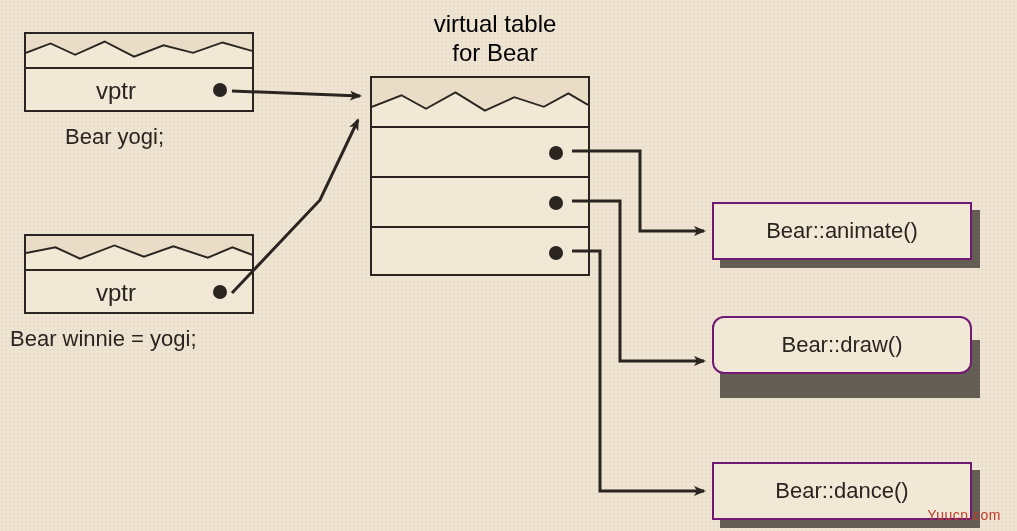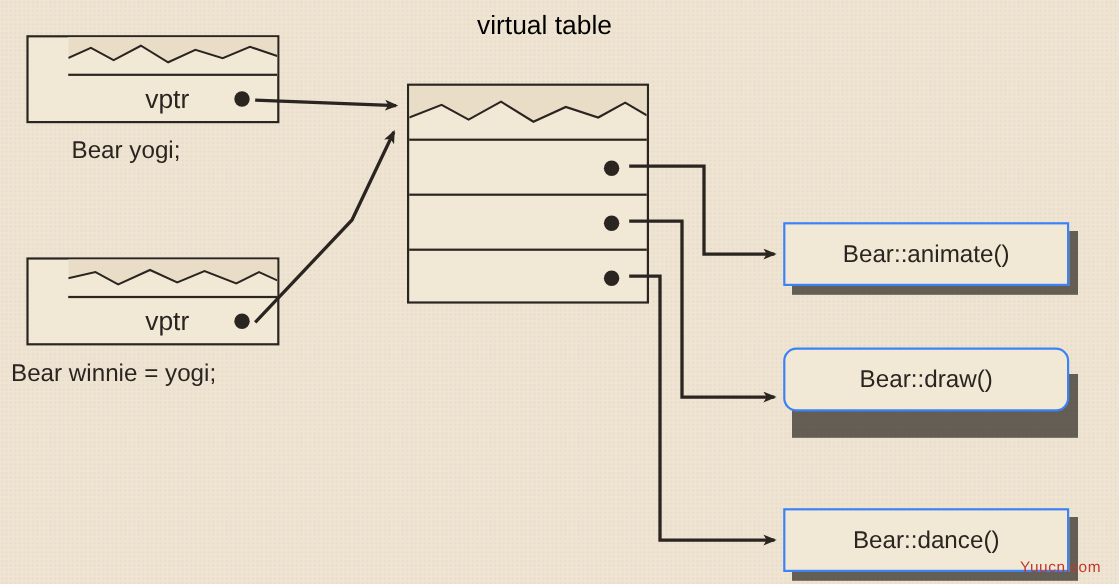--- a/index.html
+++ b/index.html
@@ -16,21 +16,21 @@
     position: absolute; inset:0;
     background-image: radial-gradient(rgba(0,0,0,0.03) 1px, transparent 1px);
     background-size: 4px 4px;
     pointer-events:none;
   }
   .box {
     position: absolute;
     border: 2px solid #2a2520;
     background: #f2e8d6;
   }
-  .object-box { width: 230px; height: 80px; padding-left: 36px; }
+  .object-box { width: 230px; height: 80px; }
   .object-box .header {
     height: 35px;
     border-bottom: 2px solid #2a2520;
     background: #f2e8d6;
     position: relative;
     overflow: hidden;
   }
   .object-box .body {
     height: 43px;
     display: flex;
@@ -81,21 +81,21 @@
   .vtable .slot {
     height: 50px;
     border-bottom: 2px solid #2a2520;
     position: relative;
   }
   .vtable .slot:last-child { border-bottom: none; }
   .func-box {
     position: absolute;
     width: 260px;
     height: 58px;
-    border: 2px solid #3b82f6;
+    border: 2px solid #701a75;
     background: #f2e8d6;
     display: flex;
     align-items: center;
     justify-content: center;
     font-size: 22px;
     color: #2a2520;
   }
   .func-shadow {
     position: absolute;
     width: 260px;
@@ -144,20 +144,21 @@
   </div>
   <div class="body">
     <span class="vptr-label">vptr</span>
     <span class="dot" style="right:25px; top:14px;"></span>
   </div>
 </div>
 <div class="caption" style="left:10px; top:326px;">Bear winnie = yogi;</div>
 
 <div class="title" style="left:395px; top:10px; width:200px;">
   <span>virtual table</span><br>
+  <span>for Bear</span>
 </div>
 
 <div class="vtable">
   <div class="header">
     <svg class="wave" viewBox="0 0 220 50" preserveAspectRatio="none">
       <path d="M0,30 L30,18 L55,32 L85,15 L115,34 L145,20 L175,30 L200,16 L220,28 L220,0 L0,0 Z" fill="#eaddc7"></path>
       <path d="M0,30 L30,18 L55,32 L85,15 L115,34 L145,20 L175,30 L200,16 L220,28" fill="none" stroke="#2a2520" stroke-width="2"></path>
     </svg>
   </div>
   <div class="slot">

